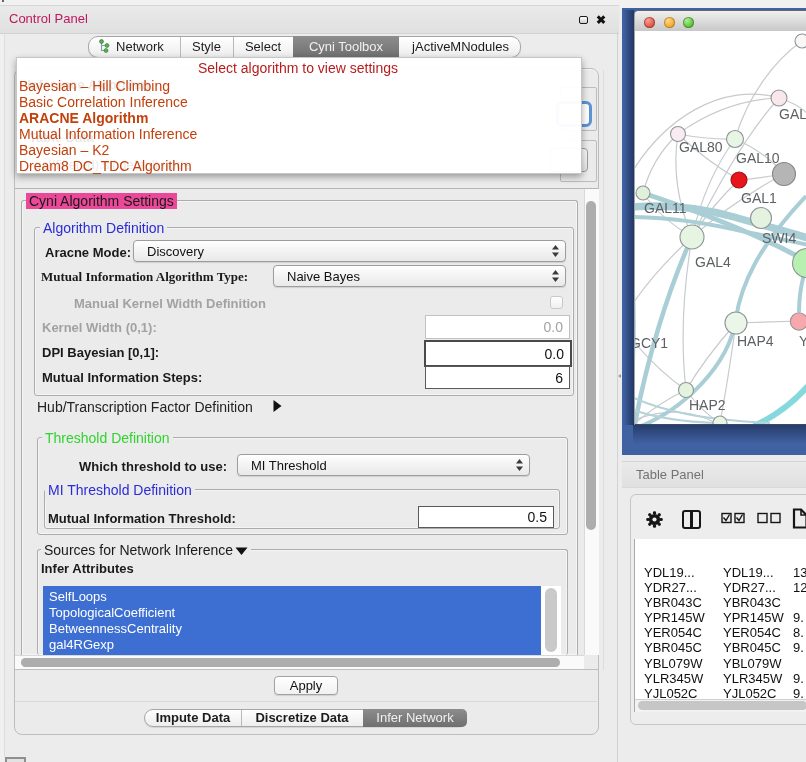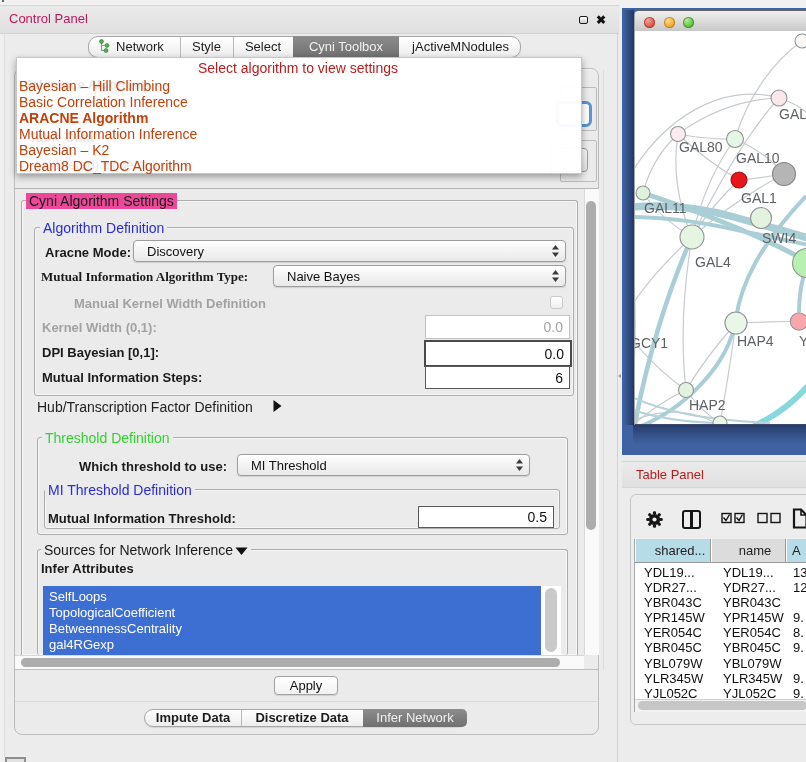--- a/index.html
+++ b/index.html
@@ -267,21 +267,21 @@
     <text x="737" y="345.5">HAP4</text>
     <text x="799" y="345.5">YJ</text>
     <text x="689" y="410">HAP2</text>
   </g>
 </svg>
 
 <div class="abs" style="left:618px;top:374px;width:3px;height:4px;background:#999;clip-path:polygon(100% 0,0 50%,100% 100%);"></div>
 
 <div class="abs" style="left:620px;top:455px;width:186px;height:307px;background:#ECECEC;"></div>
 <div class="abs" style="left:622px;top:461px;width:184px;height:25px;background:linear-gradient(#EAEAEA,#E0E0E0);border-top:1px solid #d4d4d4;border-bottom:1px solid #d8d8d8;"></div>
-<div class="abs r13" style="left:636px;top:467px;color:#b91c1c;">Table Panel</div>
+<div class="abs r13" style="left:636px;top:467px;color:#737373;">Table Panel</div>
 
 <div class="abs" style="left:630px;top:494px;width:185px;height:229px;border:1px solid #c6c6c6;border-radius:6px;background:#EDEDED;"></div>
 
 <svg class="abs" style="left:646px;top:511px;" width="17" height="17" viewBox="0 0 17 17">
   <g fill="#161616">
     <circle cx="8.5" cy="8.5" r="5.6"></circle>
     <rect x="6.9" y="0.2" width="3.2" height="3.4" rx="1.4"></rect>
       <rect x="6.9" y="13.4" width="3.2" height="3.4" rx="1.4"></rect>
     <rect x="0.2" y="6.9" width="3.4" height="3.2" rx="1.4"></rect>
       <rect x="13.4" y="6.9" width="3.4" height="3.2" rx="1.4"></rect>
@@ -306,25 +306,20 @@
     <rect x="1" y="1.5" width="9" height="9"></rect>
       <rect x="14" y="1.5" width="9" height="9"></rect>
   </g>
 </svg>
 <svg class="abs" style="left:792px;top:508px;" width="16" height="21" viewBox="0 0 16 21">
   <path d="M2 1.5 L9 1.5 L14.5 7 L14.5 19.5 L2 19.5 Z" fill="none" stroke="#161616" stroke-width="2.2"></path>
   <path d="M9 1.5 L9 7 L14.5 7" fill="none" stroke="#161616" stroke-width="1.6"></path>
 </svg>
 
 <div class="abs" style="left:634px;top:539px;width:172px;height:173px;background:#fff;border-left:1px solid #a9a9a9;overflow:hidden;">
-  <div class="abs" style="left:0;top:0;width:172px;height:23px;border-bottom:1px solid #9a9a9a;">
-    <div class="abs" style="left:1px;top:0;width:75px;height:23px;background:#b6dce8;border-right:1px solid #9a9a9a;text-align:center;line-height:23px;font-size:13px;color:#222;padding-left:14px;box-sizing:border-box;">shared...</div>
-    <div class="abs" style="left:77px;top:0;width:74px;height:23px;background:#dcdcdc;border-right:1px solid #9a9a9a;text-align:center;line-height:23px;font-size:13px;color:#222;padding-left:13px;box-sizing:border-box;">name</div>
-    <div class="abs" style="left:152px;top:0;width:20px;height:23px;background:#b6dce8;font-size:13px;color:#222;line-height:23px;padding-left:5px;">A</div>
-  </div>
   <div class="abs" style="left:9px;top:26px;font-size:13px;color:#111;line-height:15.1px;white-space:pre;">YDL19...
 YDR27...
 YBR043C
 YPR145W
 YER054C
 YBR045C
 YBL079W
 YLR345W
 YJL052C</div>
   <div class="abs" style="left:88px;top:26px;font-size:13px;color:#111;line-height:15.1px;white-space:pre;">YDL19...

